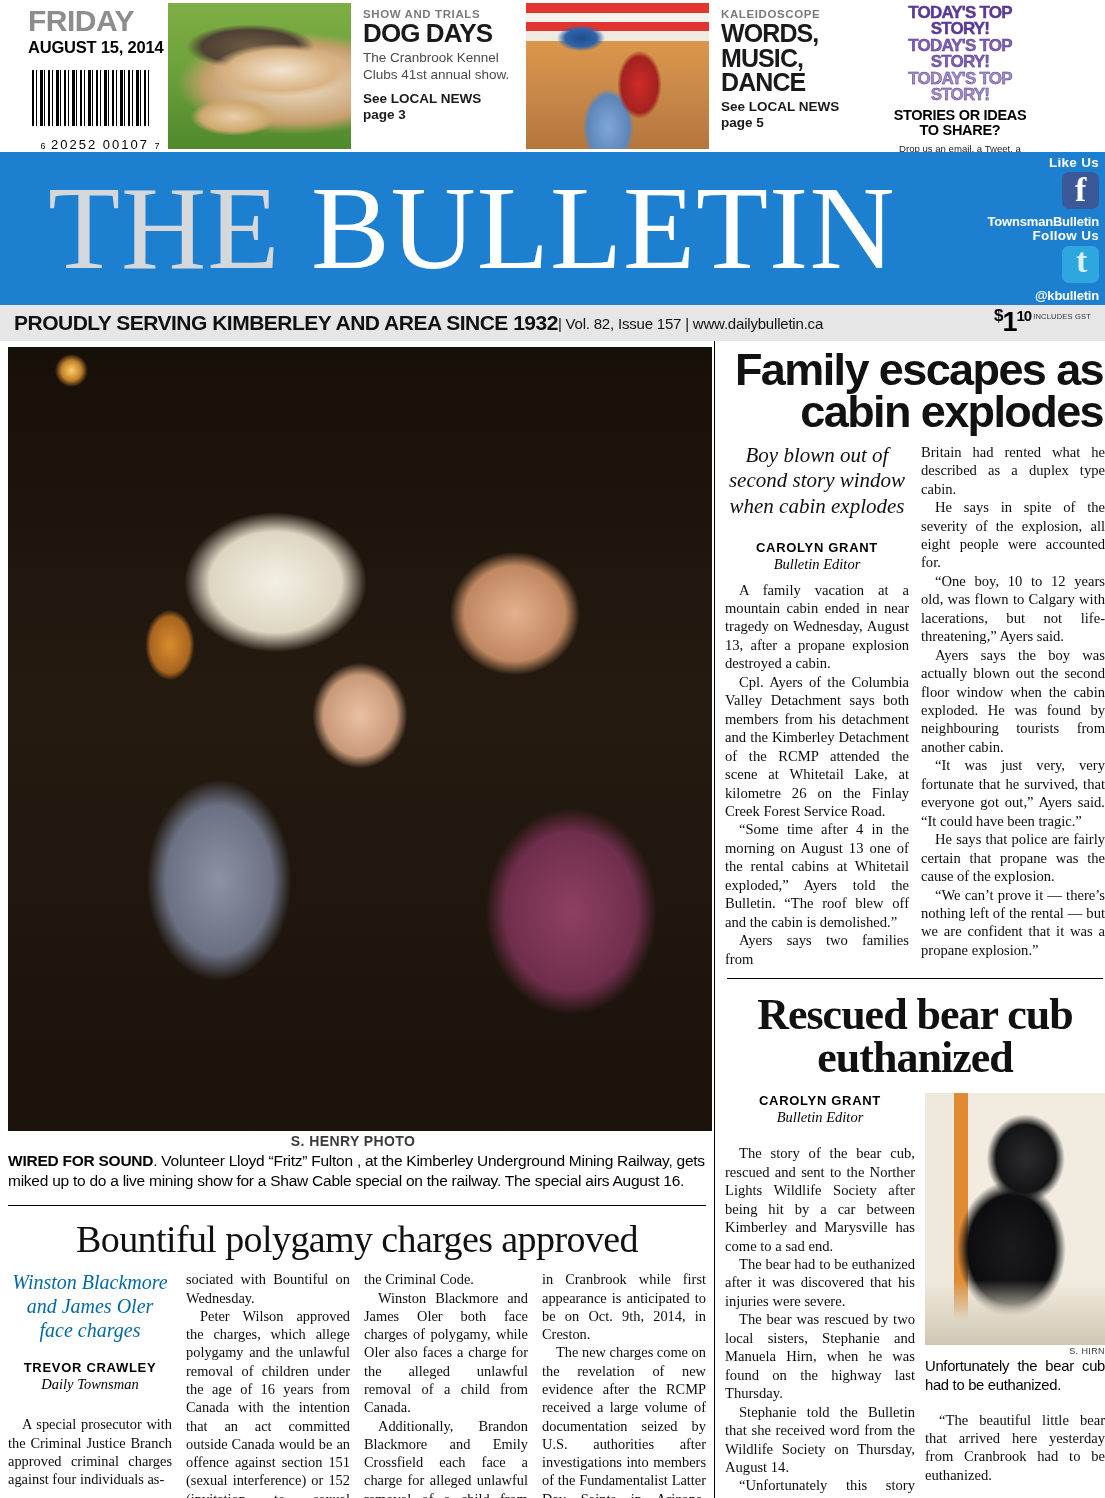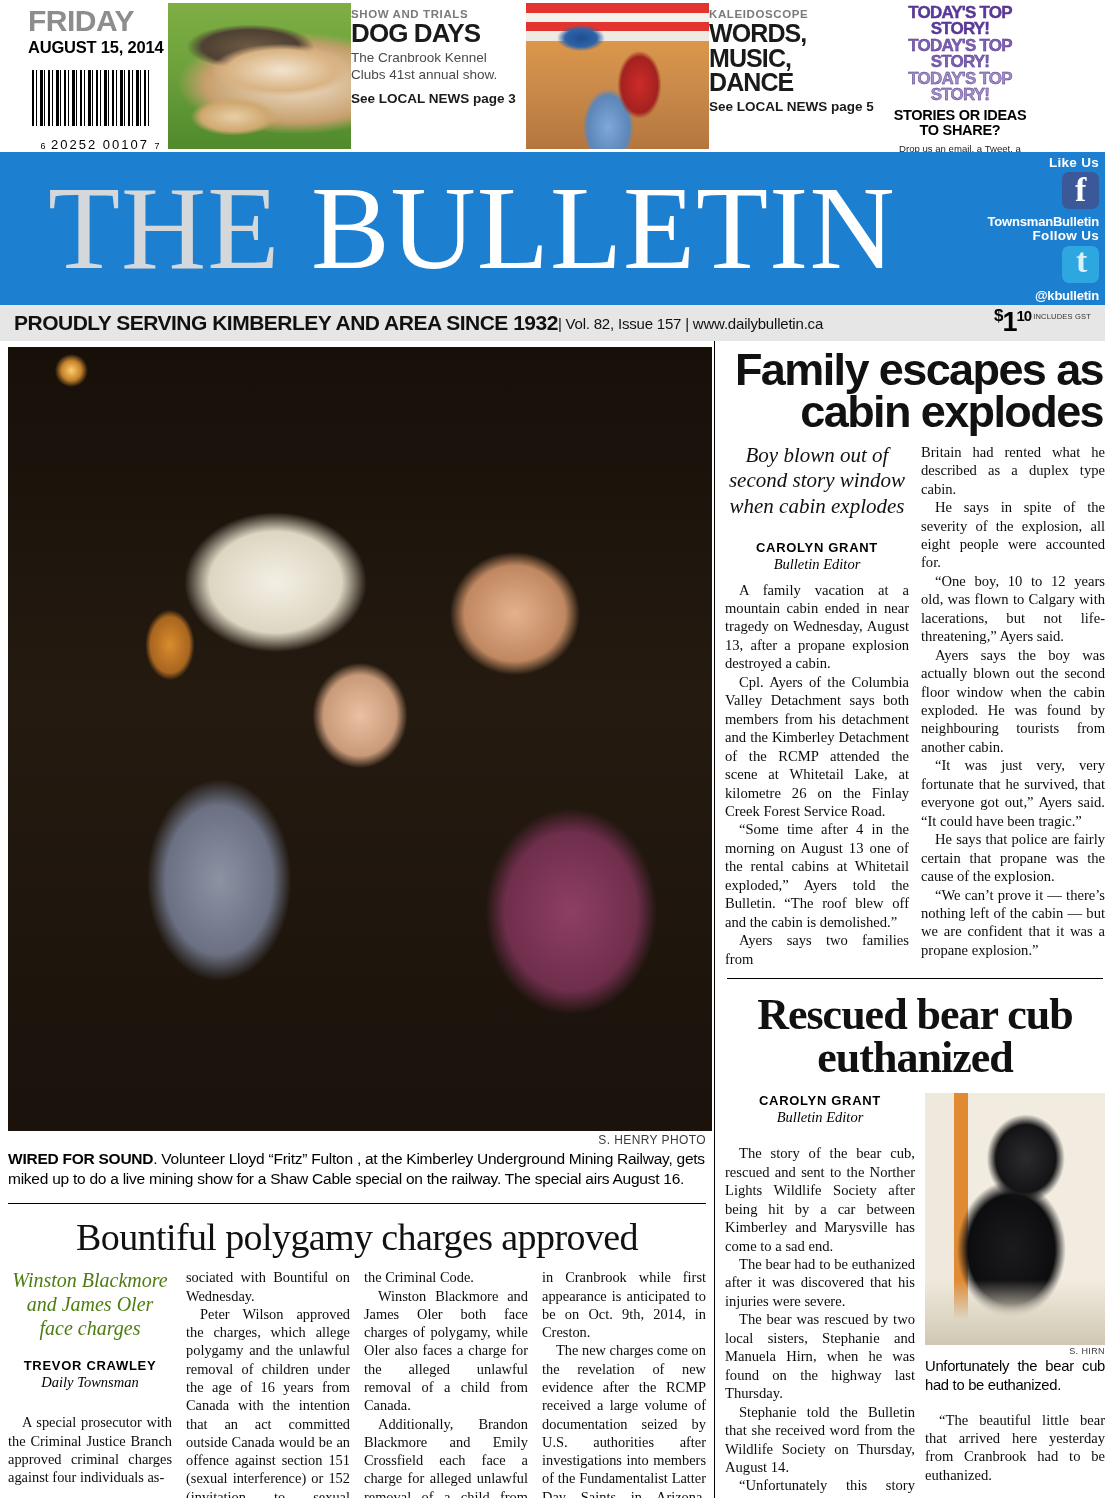--- a/index.html
+++ b/index.html
@@ -77,21 +77,21 @@
   .teaser-photo {
     width: 183px;
     height: 146px;
     margin-top: 1px;
     position: relative;
     overflow: hidden;
     background: #6aa23c;
   }
   .teaser-text {
     width: 175px;
-    padding: 6px 10px 0 0;
+    padding: 6px 10px 0 12px;
     box-sizing: border-box;
   }
   .kicker {
     font-size: 11.5px;
     font-weight: bold;
     letter-spacing: 0.6px;
     color: #7a7a7a;
     margin-bottom: 1px;
   }
   .teaser-head {
@@ -288,25 +288,26 @@
   
   .main-photo {
     width: 704px;
     height: 784px;
     margin: 6px 0 0 8px;
     position: relative;
     overflow: hidden;
     background: #120c07;
   }
   .photo-credit {
-    text-align: right;
-    font-size: 12px;
+    text-align: center;
+    font-size: 14px;
     letter-spacing: 0.4px;
     color: #3a3a3a;
     padding: 2px 8px 0 0;
+    font-weight: bold;
   }
   .photo-caption {
     font-size: 15.5px;
     line-height: 1.3;
     padding: 2px 8px 0 8px;
     letter-spacing: -0.25px;
   }
   .photo-caption b { font-weight: bold; }
 
   
@@ -418,21 +419,21 @@
     gap: 14px;
     margin-top: 12px;
   }
   .bcol { width: 25%; }
   .bottom-deck {
     font-family: "Liberation Serif", serif;
     font-style: italic;
     font-size: 20px;
     line-height: 1.2;
     text-align: center;
-    color: #4d7c0f;
+    color: #0369a1;
   }
   .bottom-byline { text-align: center; margin-top: 18px; }
   .bottom-body {
     font-family: "Liberation Serif", serif;
     font-size: 14.4px;
     line-height: 1.27;
     text-align: justify;
     color: #0c0c0c;
   }
   .bottom-body p { margin: 0; text-indent: 14px; }
@@ -639,21 +640,21 @@
           </div>
         </div>
         <div class="col">
           <div class="bodytext">
             <p class="noindent">Britain had rented what he described as a duplex type cabin.</p>
             <p>He says in spite of the severity of the explosion, all eight people were accounted for.</p>
             <p>“One boy, 10 to 12 years old, was flown to Calgary with lacerations, but not life-threatening,” Ayers said.</p>
             <p>Ayers says the boy was actually blown out the second floor window when the cabin exploded. He was found by neighbouring tourists from another cabin.</p>
             <p>“It was just very, very fortunate that he survived, that everyone got out,” Ayers said. “It could have been tragic.”</p>
             <p>He says that police are fairly certain that propane was the cause of the explosion.</p>
-            <p>“We can’t prove it — there’s nothing left of the cabin — but we are confident that it was a propane explosion.”</p>
+            <p>“We can’t prove it — there’s nothing left of the rental — but we are confident that it was a propane explosion.”</p>
           </div>
         </div>
       </div>
 
       <div class="rule"></div>
 
       <div class="hl-bear">Rescued bear cub euthanized</div>
 
       <div class="bear-grid">
         <div class="bear-left">

